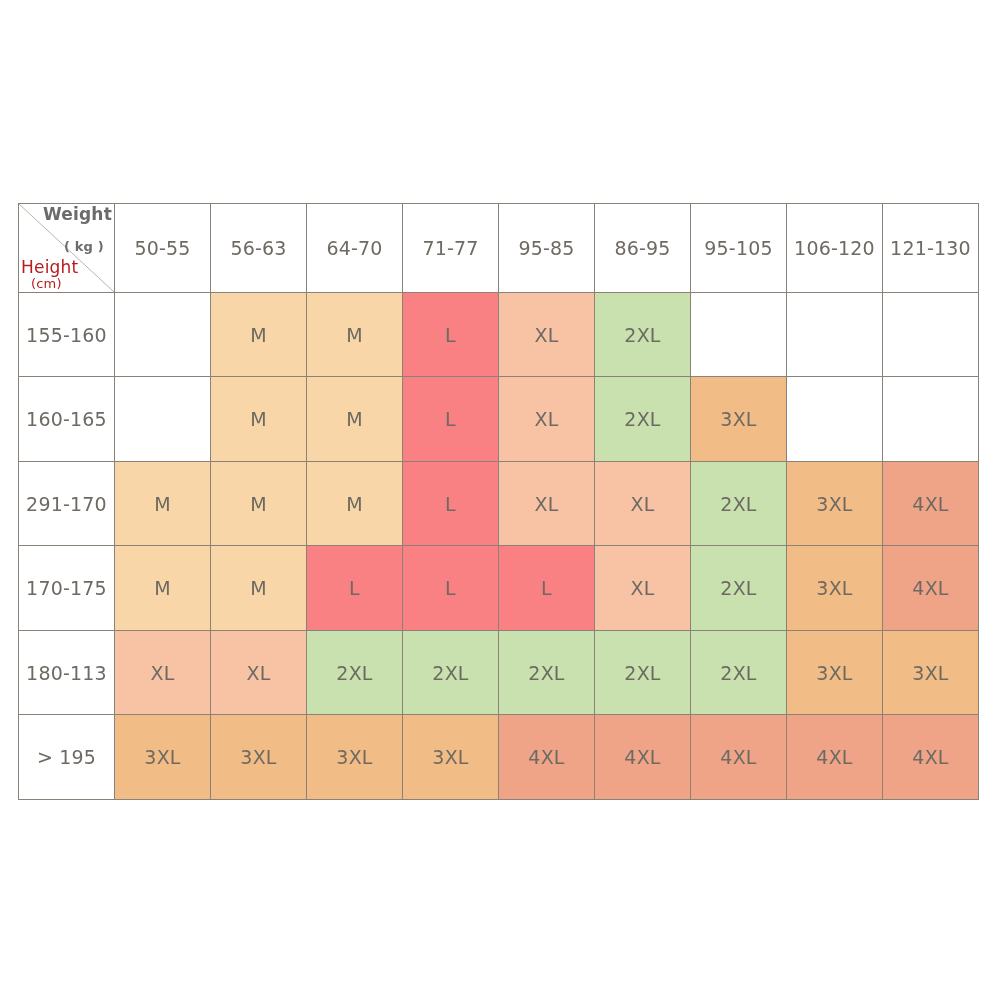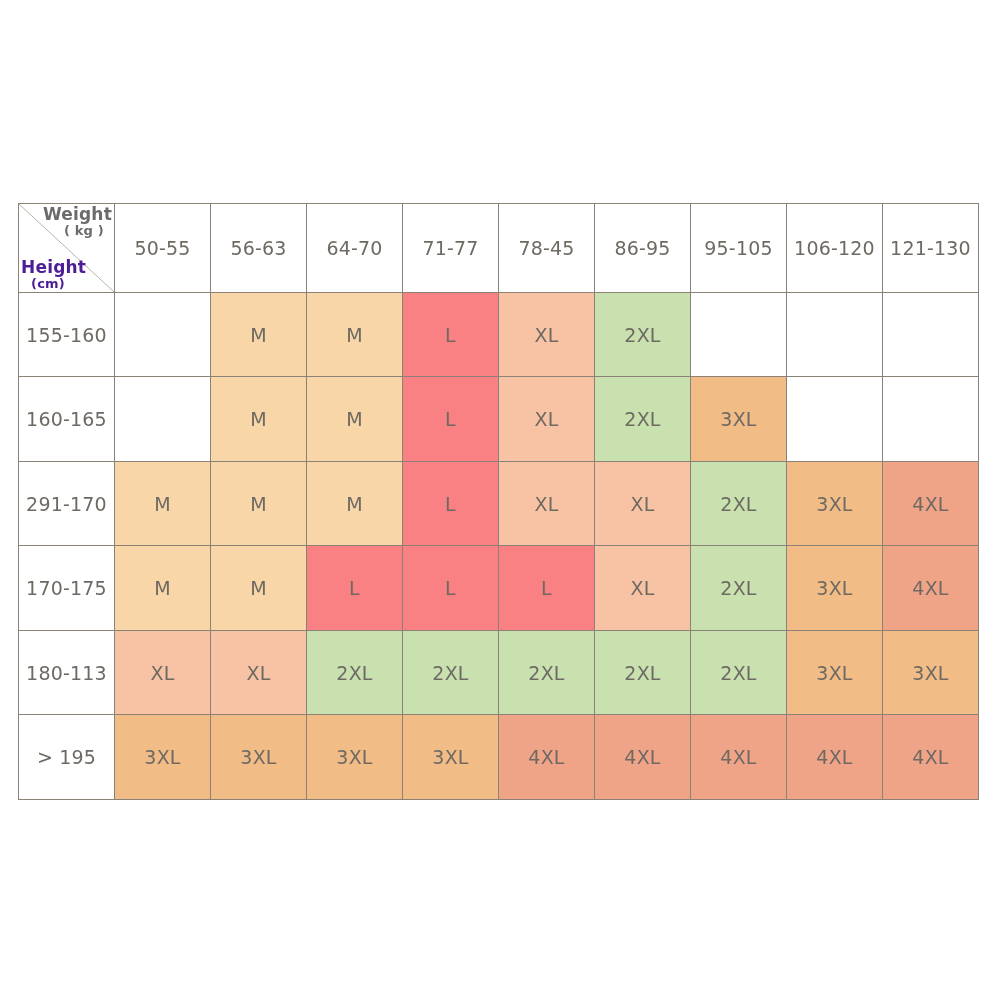--- a/index.html
+++ b/index.html
@@ -58,29 +58,29 @@
   .corner-weight {
     position: absolute;
     right: 2px;
     top: 2px;
     text-align: right;
     line-height: 1.0;
     color: #6b6b6b;
     font-weight: bold;
   }
   .corner-weight .big { font-size: 17px; display: block; }
-  .corner-weight .small { font-size: 13px; display: block; margin-top: 1px; margin-right: 8px; text-align: right;}
+  .corner-weight .small { font-size: 13px; display: block; margin-top: 17px; margin-right: 8px; text-align: right;}
   .corner-height {
     position: absolute;
     left: 2px;
     bottom: 2px;
     text-align: left;
     line-height: 1.0;
-    color: #4c1d95;
-    font-weight: bold;
+    color: #b91c1c;
+    font-weight: normal;
   }
   .corner-height .big { font-size: 17px; display: block; }
   .corner-height .small { font-size: 13px; display: block; margin-top: 1px; margin-left: 10px;}
 
   td.colhead, td.rowhead {
     background: #ffffff;
     font-size: 19px;
     color: #6e6a63;
   }
   td.cell {
@@ -117,21 +117,21 @@
             </span>
             <span class="corner-height">
               <span class="big">Height</span>
               <span class="small">(cm)</span>
             </span>
           </td>
           <td class="colhead">50-55</td>
           <td class="colhead">56-63</td>
           <td class="colhead">64-70</td>
           <td class="colhead">71-77</td>
-          <td class="colhead">78-45</td>
+          <td class="colhead">95-85</td>
           <td class="colhead">86-95</td>
           <td class="colhead">95-105</td>
           <td class="colhead">106-120</td>
           <td class="colhead">121-130</td>
         </tr>
         <tr class="data-row">
           <td class="rowhead">155-160</td>
           <td class="cell empty" style="background: rgb(255, 255, 255);"></td>
           <td class="cell" style="background: rgb(248, 214, 167);">M</td>
           <td class="cell" style="background: rgb(248, 214, 167);">M</td>

